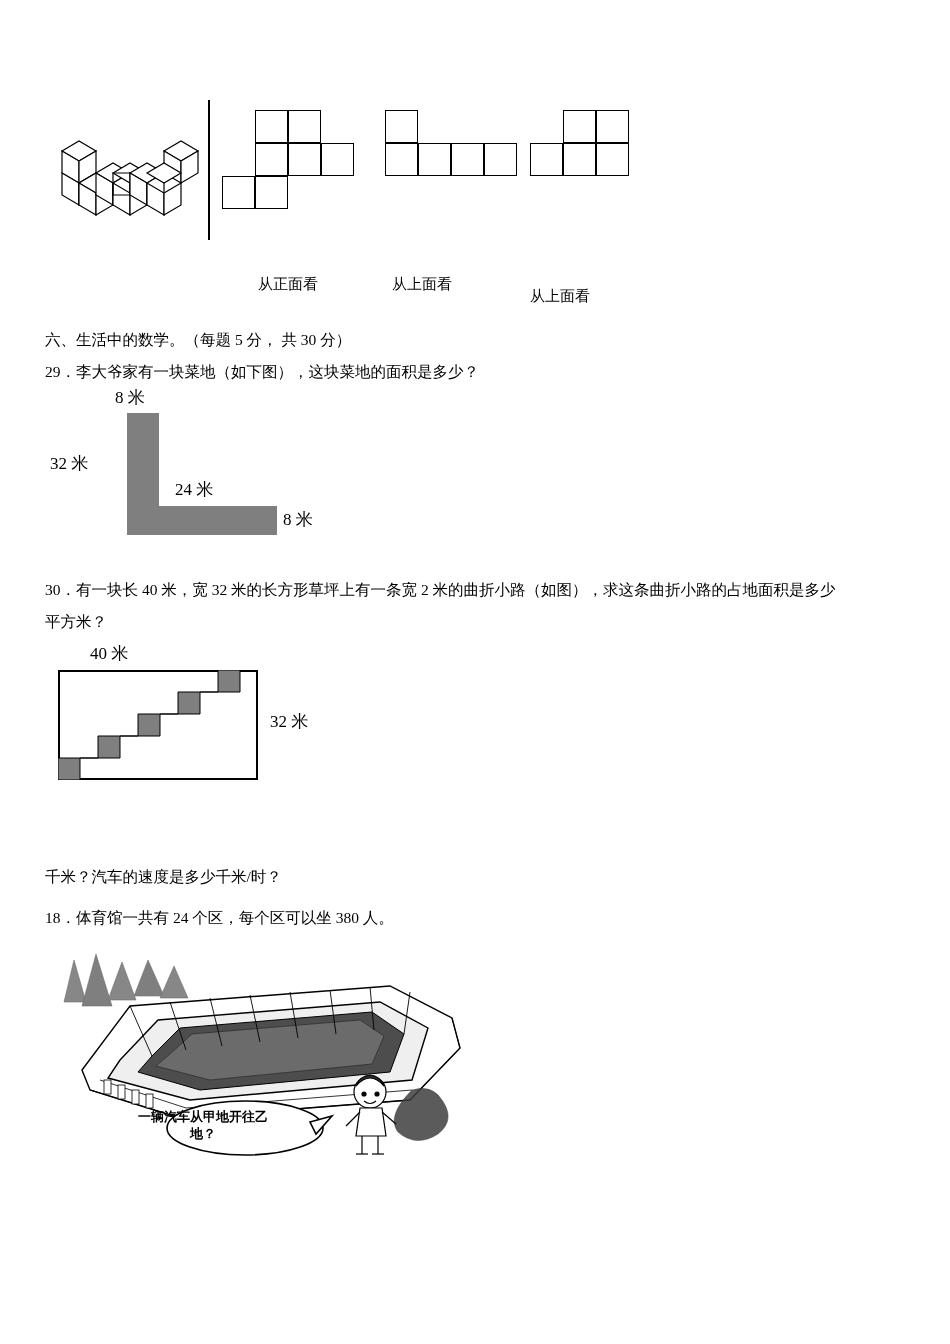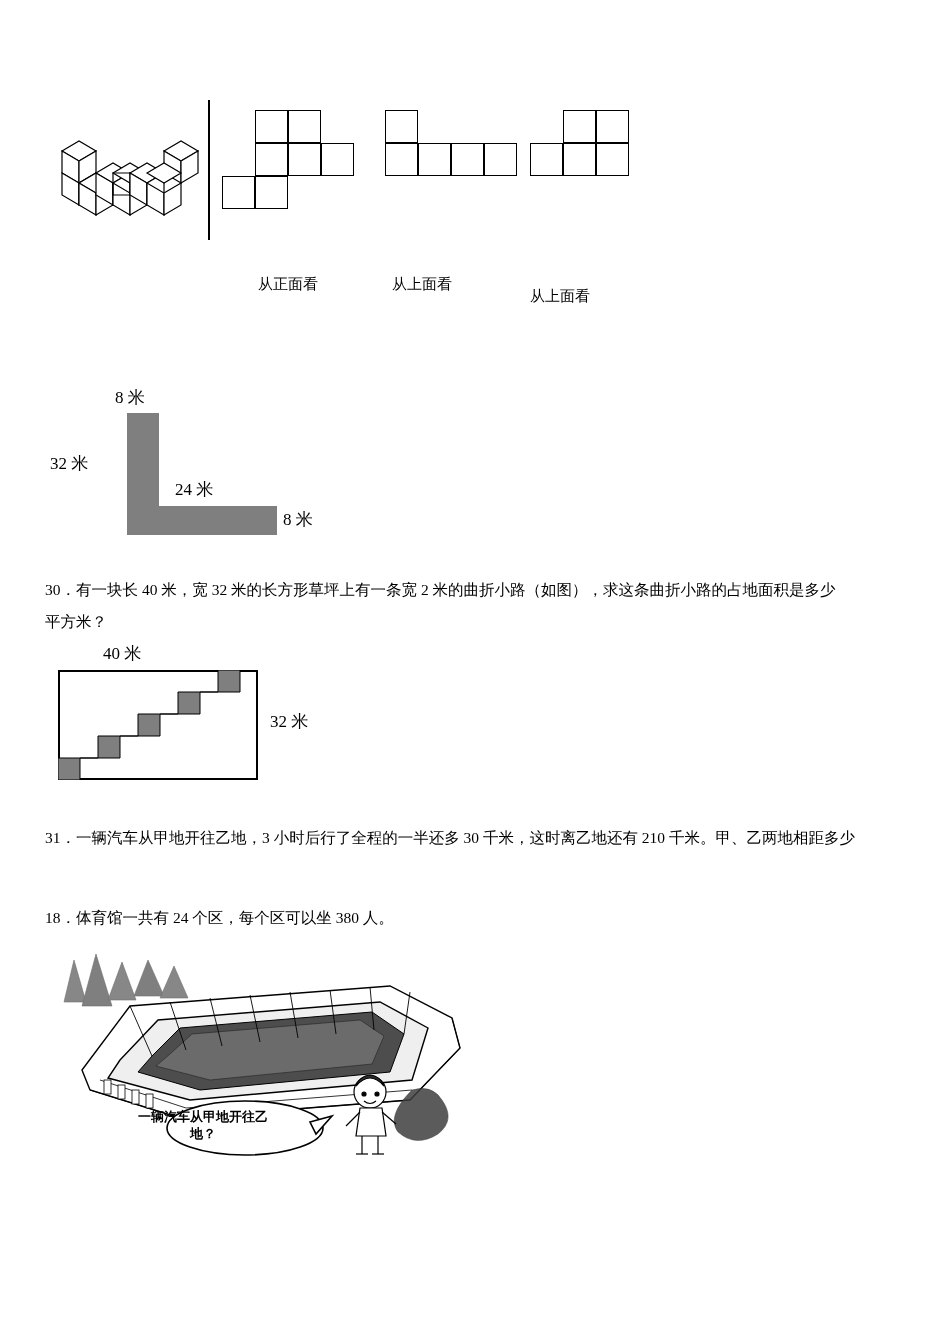--- a/index.html
+++ b/index.html
@@ -191,21 +191,25 @@
       <div class="gcell" style="left:0px; top:33px;"></div>
       <div class="gcell" style="left:33px; top:33px;"></div>
       <div class="gcell" style="left:66px; top:33px;"></div>
     </div>
 
     <div class="view-label" style="left:218px; top:185px;">从正面看</div>
     <div class="view-label" style="left:352px; top:185px;">从上面看</div>
     <div class="view-label" style="left:490px; top:197px;">从上面看</div>
   </div>
 
-
+  <div class="txt" style="left:45px; top:325px;">六、生活中的数学。（每题 5 分， 共 30 分）</div>
+
+  <div class="txt" style="left:45px; top:357px;">
+    <span>29．</span><span>李大爷家有一块菜地（如下图），这块菜地的面积是多少？</span>
+  </div>
 
   <div class="q29fig">
 
     <div class="grayblock" style="left:82px; top:25px; width:32px; height:122px;"></div>
 
     <div class="grayblock" style="left:82px; top:118px; width:150px; height:29px;"></div>
 
     <div class="dimlabel" style="left:70px; top:-2px;">8 米</div>
     <div class="dimlabel" style="left:5px; top:64px;">32 米</div>
     <div class="dimlabel" style="left:130px; top:90px;">24 米</div>
@@ -216,27 +220,25 @@
     <span>30．</span><span>有一块长 40 米，宽 32 米的长方形草坪上有一条宽 2 米的曲折小路（如图），求这条曲折小路的占地面积是多少</span>
   </div>
   <div class="txt" style="left:45px; top:607px;">平方米？</div>
 
   <div class="q30fig">
     <div class="rectframe" style="left:10px; top:25px; width:200px; height:110px;"></div>
     <svg style="position:absolute; left:10px; top:25px;" width="200" height="110" viewBox="0 0 200 110">
 
       <polygon fill="#7f7f7f" stroke="#000000" stroke-width="1" points="0,88 0,110 22,110 22,88 62,88 62,66 102,66 102,44 142,44 142,22 182,22 182,0 160,0 160,22 120,22 120,44 80,44 80,66 40,66 40,88"></polygon>
     </svg>
-    <div class="dimlabel" style="left:55px; top:-3px;text-align:right;">40 米</div>
+    <div class="dimlabel" style="left:42px; top:-3px;text-align:right;">40 米</div>
     <div class="dimlabel" style="left:222px; top:65px;">32 米</div>
   </div>
 
-  <div class="txt" style="left:45px; top:823px;">
-    <span>31．</span><span>一辆汽车从甲地开往乙地，3 小时后行了全程的一半还多 30 千米，这时离乙地还有 210 千米。甲、乙两地相距多少</span>
-  </div>
+  <div class="txt" style="left:45px; top:862px;">千米？汽车的速度是多少千米/时？</div>
 
   <div class="txt" style="left:45px; top:903px;">
     <span>18．</span><span>体育馆一共有 24 个区，每个区可以坐 380 人。</span>
   </div>
 
   <div class="stadium">
     <svg width="430" height="225" viewBox="0 0 430 225">
 
       <g opacity="0.55">
         <rect x="0" y="0" width="120" height="70" fill="url(#none)"></rect>

